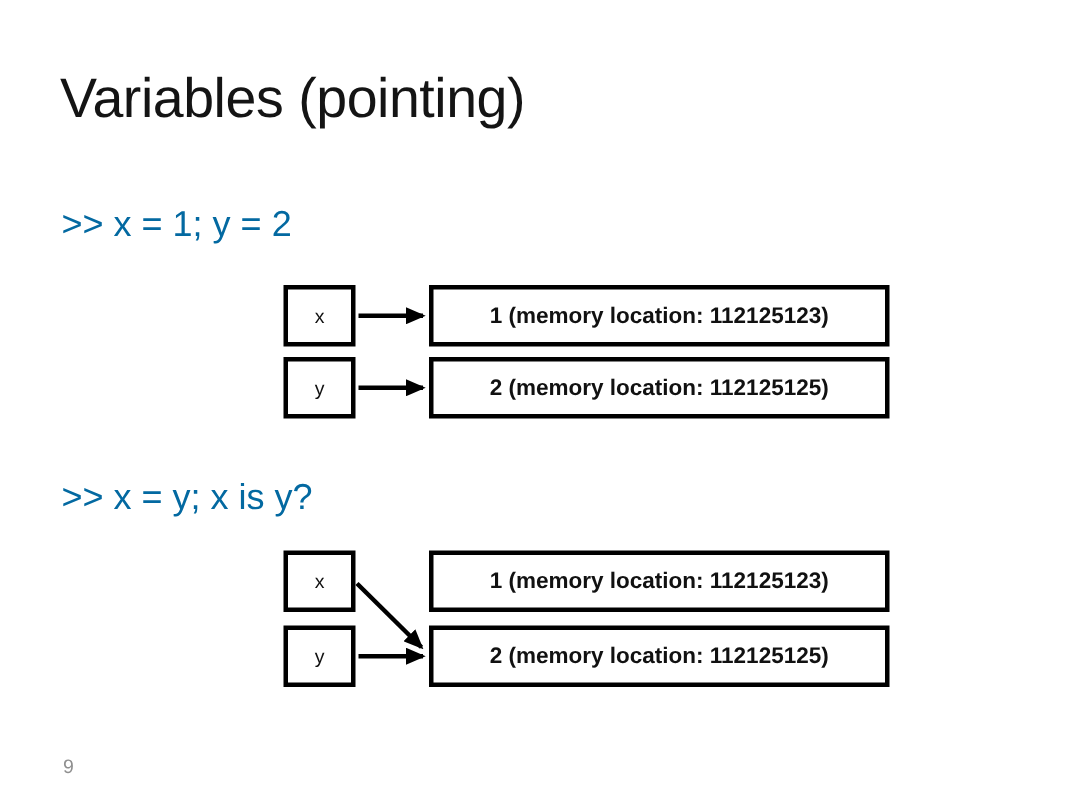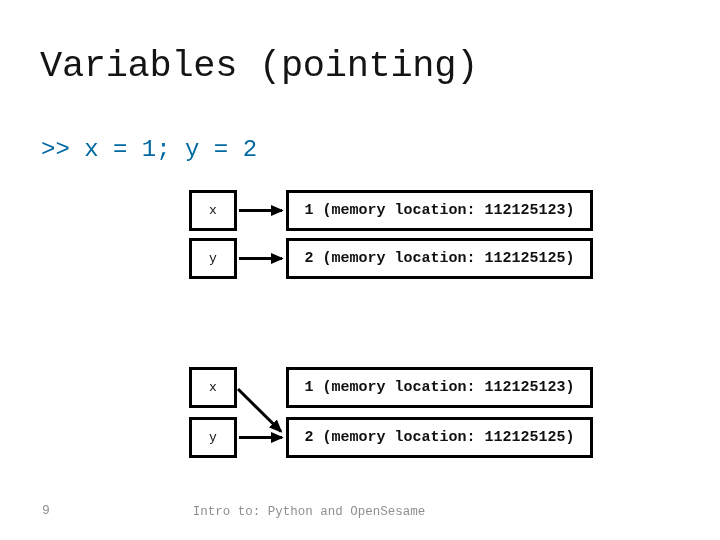--- a/index.html
+++ b/index.html
@@ -1,17 +1,17 @@
 <!DOCTYPE html>
 <html><head>
 <meta charset="utf-8">
 <style>
   html,body{margin:0;padding:0;background:#ffffff;}
   .slide{position:relative;width:618px;height:540px;background:#ffffff;
-         font-family:Liberation Mono, monospace;overflow:hidden;color:#111;}
+         font-family:Liberation Sans, sans-serif;overflow:hidden;color:#111;}
   .title{position:absolute;left:40px;top:44px;font-size:37px;line-height:1.2;
          color:#141414;letter-spacing:-0.3px;white-space:nowrap;}
   .code{position:absolute;left:41px;font-size:24px;line-height:1.2;color:#0369a1;white-space:nowrap;}
   .var-box{position:absolute;width:48px;height:41px;border:3px solid #000;
            box-sizing:border-box;background:#fff;display:flex;align-items:center;justify-content:center;}
   .var-label{font-size:13px;color:#111;}
   .val-box{position:absolute;width:307px;height:41px;border:3px solid #000;
            box-sizing:border-box;background:#fff;display:flex;align-items:center;justify-content:center;}
   .val-label{font-size:15px;font-weight:700;color:#111;white-space:nowrap;}
   .arrows{position:absolute;left:0;top:0;width:720px;height:540px;pointer-events:none;}
@@ -34,20 +34,21 @@
   <div class="var-box" style="left:189px;top:238px">
     <span class="var-label">y</span>
   </div>
   <div class="val-box" style="left:286px;top:190px">
     <span class="val-label">1 (memory location: 112125123)</span>
   </div>
   <div class="val-box" style="left:286px;top:238px">
     <span class="val-label">2 (memory location: 112125125)</span>
   </div>
 
+  <div class="code" style="top:318px">&gt;&gt; x = y; x is y?</div>
 
   <div class="var-box" style="left:189px;top:367px">
     <span class="var-label">x</span>
   </div>
   <div class="var-box" style="left:189px;top:417px">
     <span class="var-label">y</span>
   </div>
   <div class="val-box" style="left:286px;top:367px">
     <span class="val-label">1 (memory location: 112125123)</span>
   </div>
@@ -61,15 +62,14 @@
         <path d="M0,0 L4.4,1.9 L0,3.8 Z" fill="#000"></path>
       </marker>
     </defs>
     <line x1="239" y1="210.5" x2="282" y2="210.5" stroke="#000" stroke-width="3" marker-end="url(#ah)"></line>
     <line x1="239" y1="258.5" x2="282" y2="258.5" stroke="#000" stroke-width="3" marker-end="url(#ah)"></line>
     <line x1="238" y1="389" x2="281" y2="431.5" stroke="#000" stroke-width="3" marker-end="url(#ah)"></line>
     <line x1="239" y1="437.5" x2="282" y2="437.5" stroke="#000" stroke-width="3" marker-end="url(#ah)"></line>
   </svg>
 
   <div class="footer-page">9</div>
-  <div class="footer-center">Intro to: Python and OpenSesame</div>
 
 </div>
 
 </body></html>

